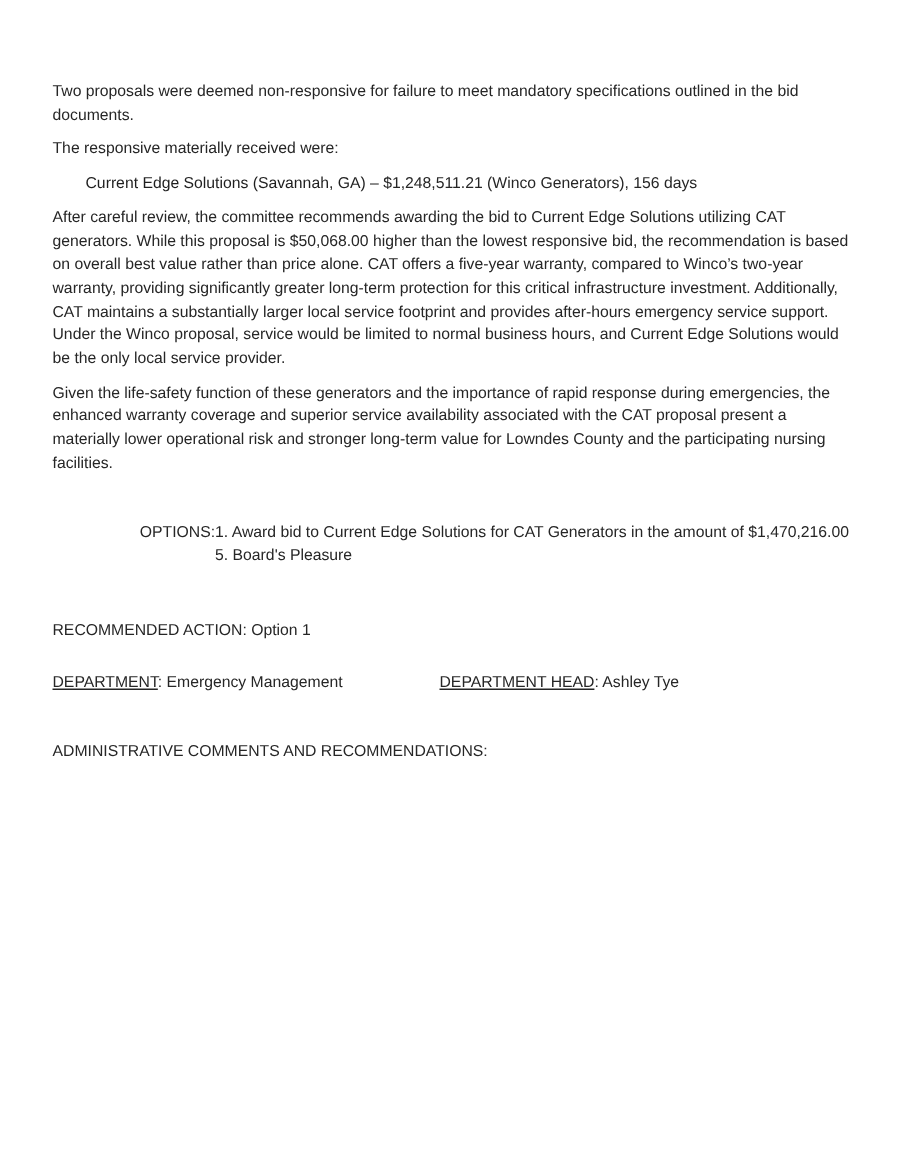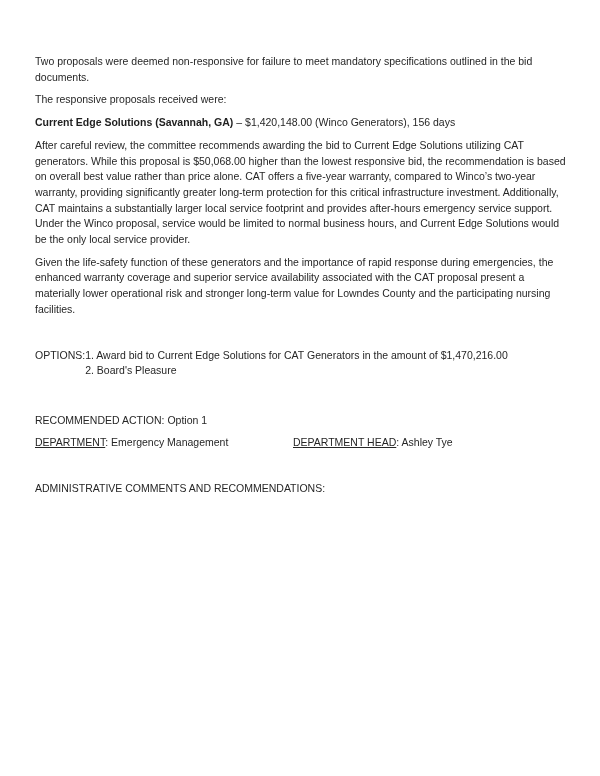--- a/index.html
+++ b/index.html
@@ -23,76 +23,78 @@
   .para {
     margin: 0 0 7px 0;
   }
   .proposal-list {
     margin: 0 0 7px 0;
   }
   .proposal-line {
     white-space: nowrap;
   }
   .bold {
-    font-weight: bold;
+    font-weight: normal;
     color: #1f1f1f;
+    margin-left: 22px;
   }
   .options-row {
     display: flex;
     align-items: flex-start;
     margin-top: 30px;
+    justify-content: flex-end;
   }
   .options-label {
     flex: 0 0 49px;
   }
   .options-list div {
     white-space: nowrap;
   }
   .rec-action {
     margin-top: 34px;
     white-space: nowrap;
   }
   .dept-row {
     display: flex;
-    margin-top: 6px;
+    margin-top: 19px;
     white-space: nowrap;
   }
   .dept-left {
     flex: 0 0 258px;
   }
   .underline {
     text-decoration: underline;
   }
   .admin-heading {
     margin-top: 31px;
     white-space: nowrap;
   }
 </style>
 </head>
 <body>
 
 <div class="page">
 
   <p class="para">Two proposals were deemed non-responsive for failure to meet mandatory specifications outlined in the bid documents.</p>
 
-  <p class="para">The responsive proposals received were:</p>
+  <p class="para">The responsive materially received were:</p>
 
   <div class="proposal-list">
-    <div class="proposal-line"><span class="bold">Current Edge Solutions (Savannah, GA)</span> <span>– $1,420,148.00 (Winco Generators), 156 days</span></div>
+    <div class="proposal-line"><span class="bold">Current Edge Solutions (Savannah, GA)</span> <span>– $1,248,511.21 (Winco Generators), 156 days</span></div>
   </div>
 
   <p class="para">After careful review, the committee recommends awarding the bid to Current Edge Solutions utilizing CAT generators. While this proposal is $50,068.00 higher than the lowest responsive bid, the recommendation is based on overall best value rather than price alone. CAT offers a five-year warranty, compared to Winco’s two-year warranty, providing significantly greater long-term protection for this critical infrastructure investment. Additionally, CAT maintains a substantially larger local service footprint and provides after-hours emergency service support. Under the Winco proposal, service would be limited to normal business hours, and Current Edge Solutions would be the only local service provider.</p>
 
   <p class="para">Given the life-safety function of these generators and the importance of rapid response during emergencies, the enhanced warranty coverage and superior service availability associated with the CAT proposal present a materially lower operational risk and stronger long-term value for Lowndes County and the participating nursing facilities.</p>
 
   <div class="options-row">
     <span class="options-label">OPTIONS:</span>
     <div class="options-list">
       <div>1. Award bid to Current Edge Solutions for CAT Generators in the amount of $1,470,216.00</div>
-      <div>2. Board's Pleasure</div>
+      <div>5. Board's Pleasure</div>
     </div>
   </div>
 
   <div class="rec-action"><span>RECOMMENDED ACTION:</span> <span>Option 1</span></div>
 
   <div class="dept-row">
     <div class="dept-left"><span class="underline">DEPARTMENT</span><span>: Emergency Management</span></div>
     <div><span class="underline">DEPARTMENT HEAD</span><span>: Ashley Tye</span></div>
   </div>
 

